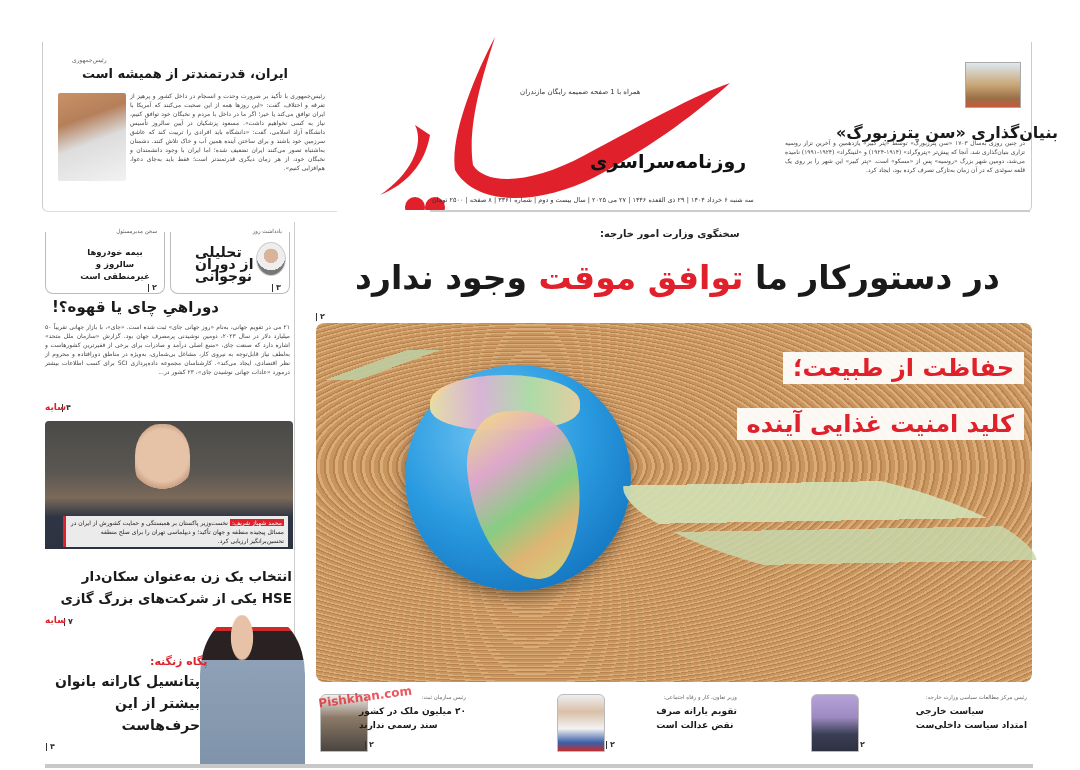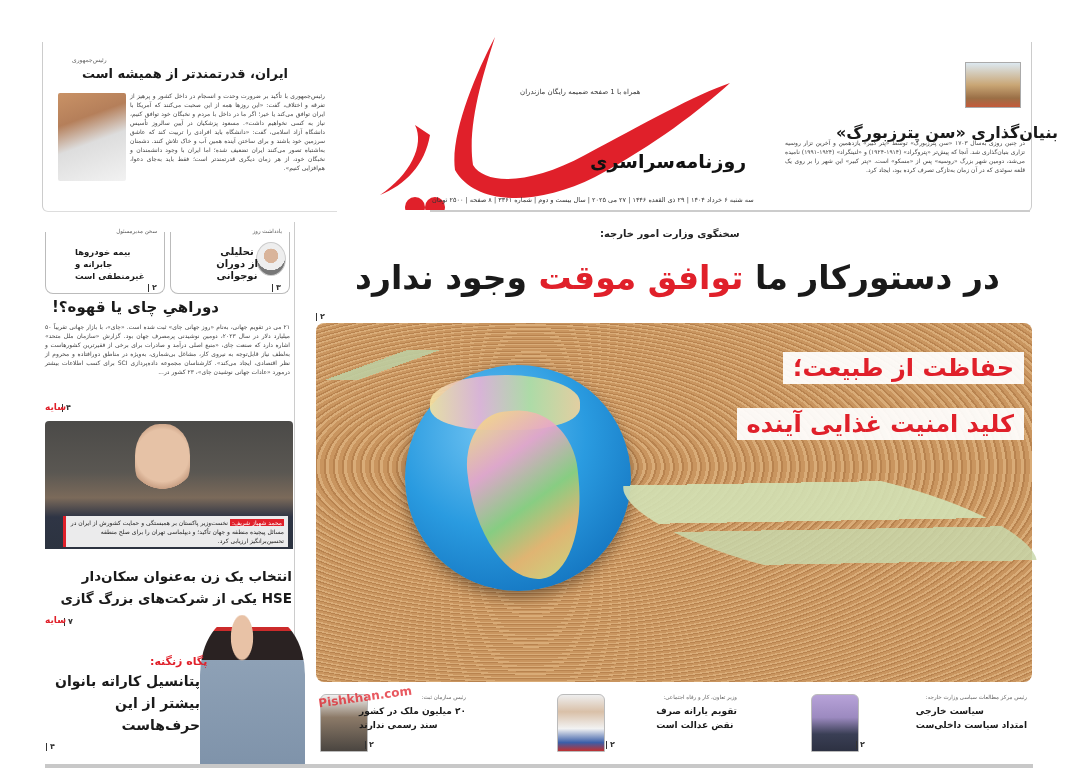--- a/index.html
+++ b/index.html
@@ -34,22 +34,22 @@
   .tr-photo{left:965px;top:62px;width:56px;height:46px;background:linear-gradient(180deg,#dce8f0 0%,#c9a675 50%,#9a6f46 80%,#c45a3a 100%);border:1px solid #aaa}
   .tr-title{left:836px;top:123px;font-size:16px;font-weight:bold;white-space:nowrap}
   .tr-body{left:785px;top:138px;width:240px}
 
   
   .box{border:1px solid #bbb;border-radius:0 0 8px 8px;border-top:none}
   .lb1{left:170px;top:232px;width:120px;height:62px}
   .lb2{left:45px;top:232px;width:120px;height:62px}
   .lb-tag{font-size:5.5px;color:#555;position:absolute;top:-4px;right:5px;background:#fff;padding:0 2px}
   .lb1-photo{left:256px;top:242px;width:30px;height:34px;border-radius:50%;background:radial-gradient(circle at 50% 40%,#d9b49a 0 30%,#eee 31% 60%,#777 61%);border:1px solid #ccc}
-  .lb1-title{left:207px;top:246px;font-size:10px;font-weight:bold;line-height:12px;text-align:center;width:60px}
-  .lb2-title{left:75px;top:246px;font-size:8.5px;font-weight:bold;line-height:12px;text-align:left;width:80px}
+  .lb1-title{left:195px;top:246px;font-size:14px;font-weight:bold;line-height:12px;text-align:left;width:60px}
+  .lb2-title{left:75px;top:246px;font-size:8.5px;font-weight:bold;line-height:12px;text-align:center;width:80px}
   .lb1-pg{left:272px;top:283px}
   .lb2-pg{left:148px;top:283px}
 
   .tea-title{left:52px;top:298px;font-size:15px;font-weight:bold;white-space:nowrap}
   .tea-body{left:45px;top:322px;width:245px}
   .tea-pg{left:62px;top:403px}
   .tea-logo{left:45px;top:402px;font-size:9px;font-weight:bold;color:#e0202a}
 
   .pak-photo{left:45px;top:421px;width:248px;height:128px;background:linear-gradient(180deg,#4b4a48 0%,#5a5752 40%,#7b6a5a 60%,#2f3545 75%,#2c3340 100%);border-radius:4px 4px 0 0;overflow:hidden}
   .pak-face{left:135px;top:424px;width:55px;height:70px;border-radius:45% 45% 40% 40%;background:radial-gradient(circle at 50% 45%,#e6c2a6 0 55%,#c9a084 70%,transparent 71%)}
@@ -130,21 +130,21 @@
   <div>تحلیلی</div>
   <div>از دوران نوجوانی</div>
 </div>
 <div class="abs pg lb1-pg">۳</div>
 
 <div class="abs box lb2">
   <span class="lb-tag">سخن مدیرمسئول</span>
 </div>
 <div class="abs lb2-title">
   <div>بیمه خودروها</div>
-  <div>جابرانه و غیرمنطقی است</div>
+  <div>سالروز و غیرمنطقی است</div>
 </div>
 <div class="abs pg lb2-pg">۲</div>
 
 <div class="abs tea-title">دوراهیِ چای یا قهوه؟!</div>
 <div class="abs small tea-body">۲۱ می در تقویم جهانی، به‌نام «روز جهانی چای» ثبت شده است. «چای»، با بازار جهانی تقریباً ۵۰ میلیارد دلار در سال ۲۰۲۳، دومین نوشیدنی پرمصرف جهان بود. گزارش «سازمان ملل متحد» اشاره دارد که صنعت چای، «منبع اصلی درآمد و صادرات برای برخی از فقیرترین کشورهاست و به‌لطف نیاز قابل‌توجه به نیروی کار، مشاغل بی‌شماری، به‌ویژه در مناطق دورافتاده و محروم از نظر اقتصادی، ایجاد می‌کند». کارشناسان مجموعه داده‌پردازی SCI برای کسب اطلاعات بیشتر درمورد «عادات جهانی نوشیدن چای»، ۲۳ کشور در...</div>
 <div class="abs pg tea-pg">۴</div>
 <div class="abs tea-logo">سایه</div>
 
 <div class="abs pak-photo"></div>
 <div class="abs pak-face"></div>

